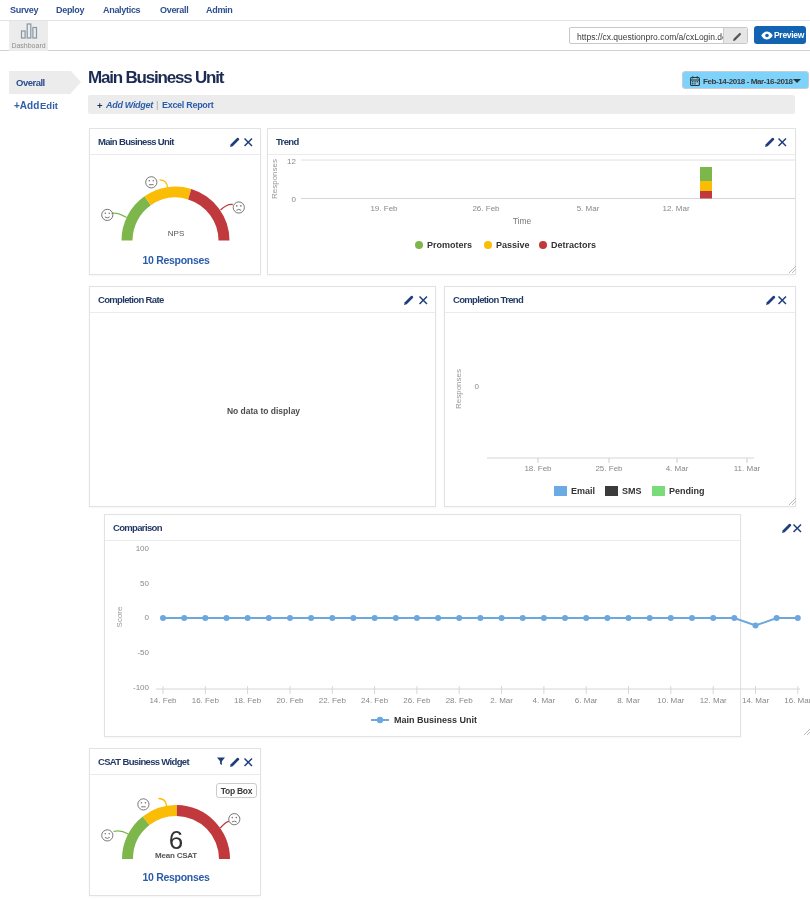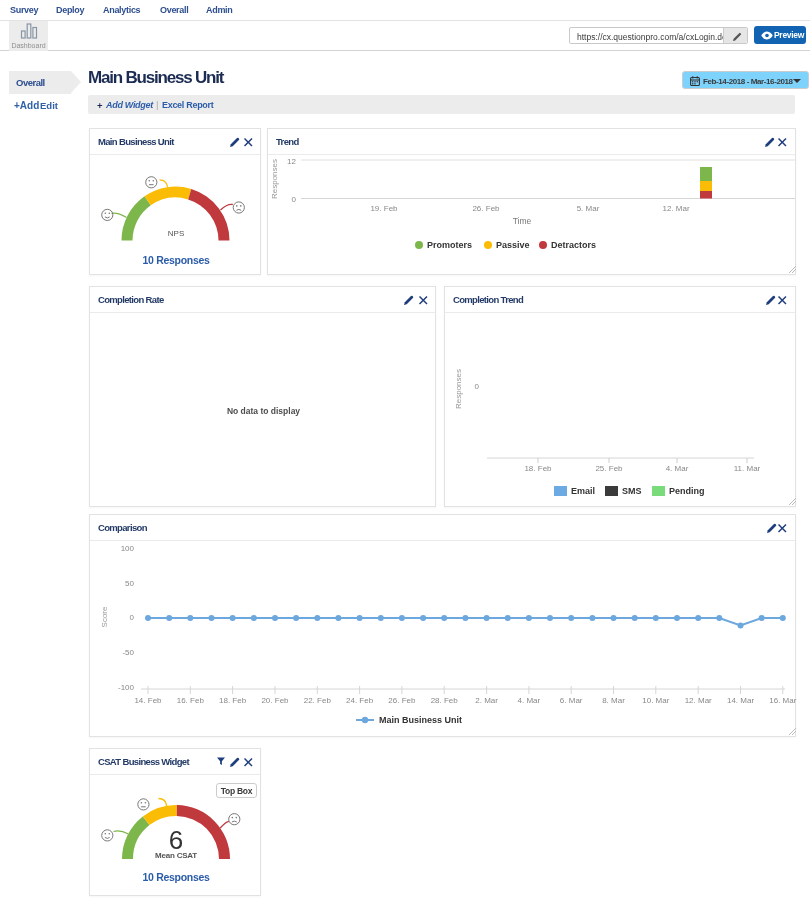--- a/index.html
+++ b/index.html
@@ -186,21 +186,21 @@
     <rect x="109" y="199" width="13" height="10" fill="#6caae4"></rect>
     <text x="126" y="207" font-size="9" font-weight="bold" fill="#333">Email</text>
     <rect x="160" y="199" width="13" height="10" fill="#3b3b3b"></rect>
     <text x="177" y="207" font-size="9" font-weight="bold" fill="#333">SMS</text>
     <rect x="207" y="199" width="13" height="10" fill="#79db79"></rect>
     <text x="224" y="207" font-size="9" font-weight="bold" fill="#333">Pending</text>
     <path d="M347 218 L351 214 M344 218 L351 211" stroke="#bbb" stroke-width="1"></path>
   </svg>
 </div>
 
-<div class="widget" style="left:89px;top:514px;width:707px;height:223px;">
+<div class="widget" style="left:104px;top:514px;width:637px;height:223px;">
   <div class="whead">
     <span class="wtitle">Comparison</span>
     <svg width="11" height="11" viewBox="0 0 11 11" style="position:absolute;left:676px;top:7.5px;">
         <path d="M1 10 L1.8 7.3 L8 1.1 a1.1 1.1 0 0 1 1.55 0 L9.9 1.45 a1.1 1.1 0 0 1 0 1.55 L3.7 9.2 Z" fill="#1e3d7d"></path>
       </svg>
     <svg width="8.5" height="8.5" viewBox="0 0 10 10" style="position:absolute;left:688px;top:9px;">
         <path d="M1.2 0 L5 3.8 L8.8 0 L10 1.2 L6.2 5 L10 8.8 L8.8 10 L5 6.2 L1.2 10 L0 8.8 L3.8 5 L0 1.2 Z" fill="#1f3c7d"></path>
       </svg>
   </div>
   <svg class="abs" style="left:0;top:0;" width="707" height="223" viewBox="0 0 707 223">

